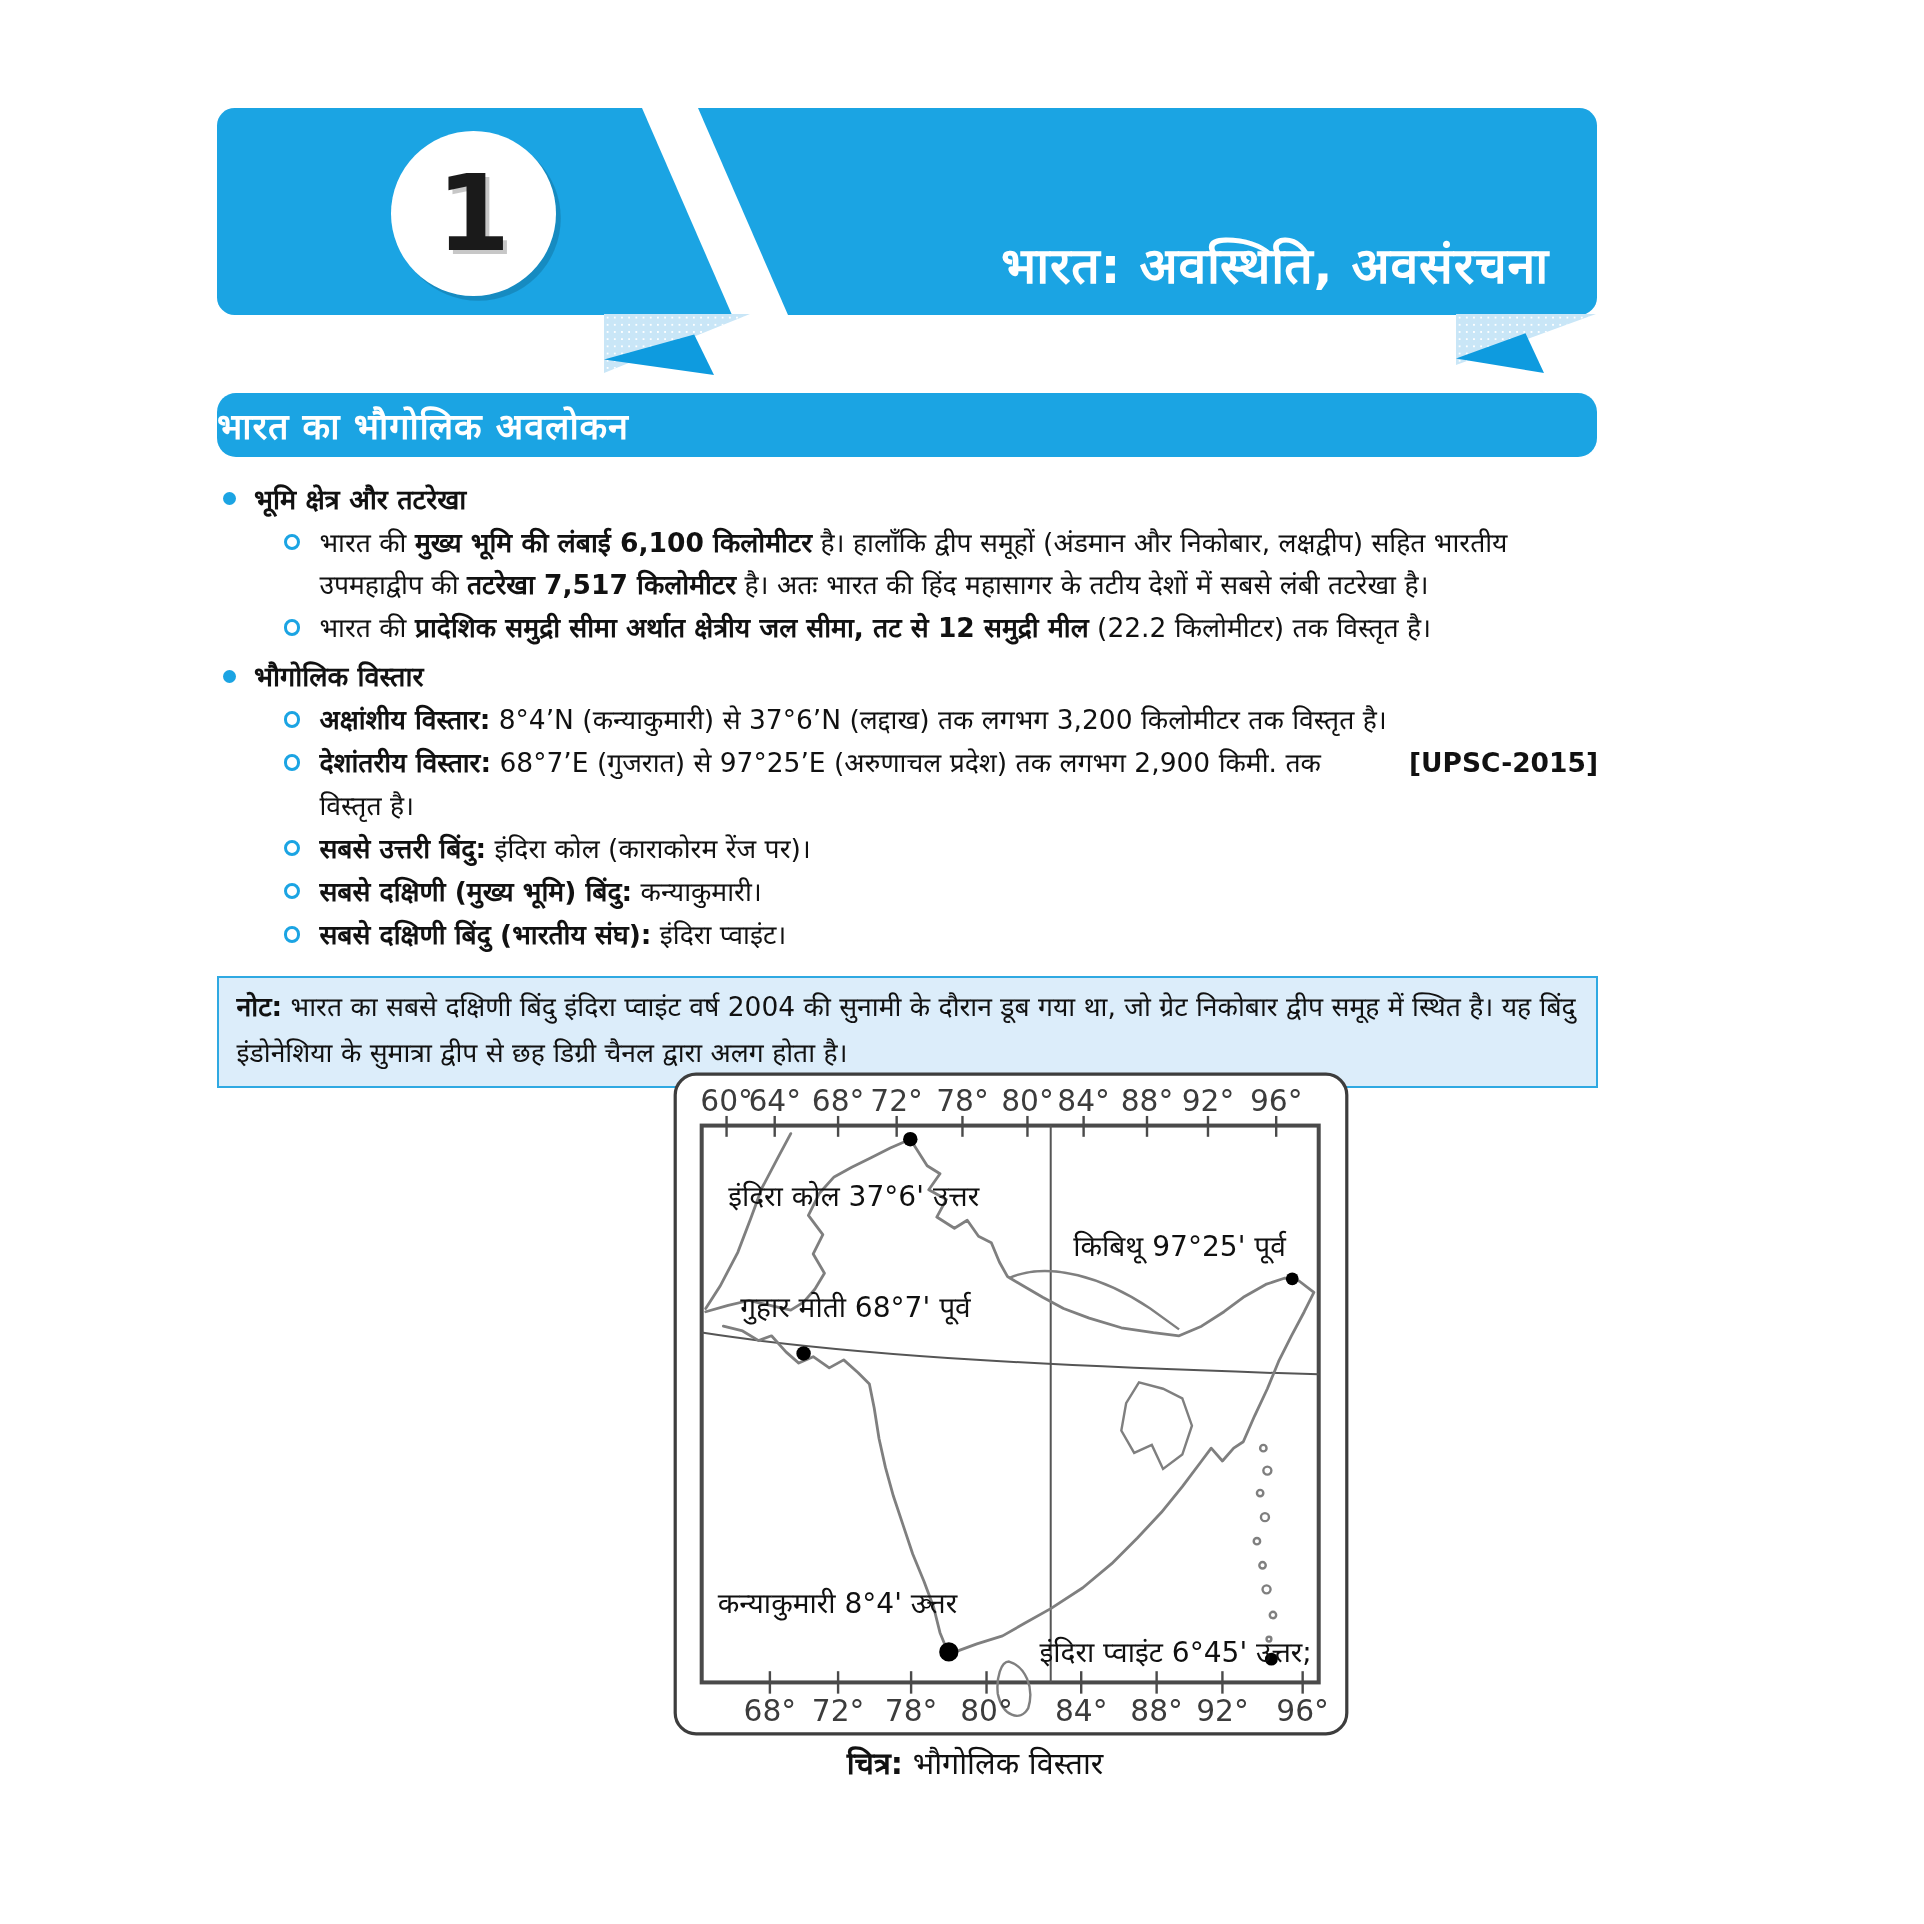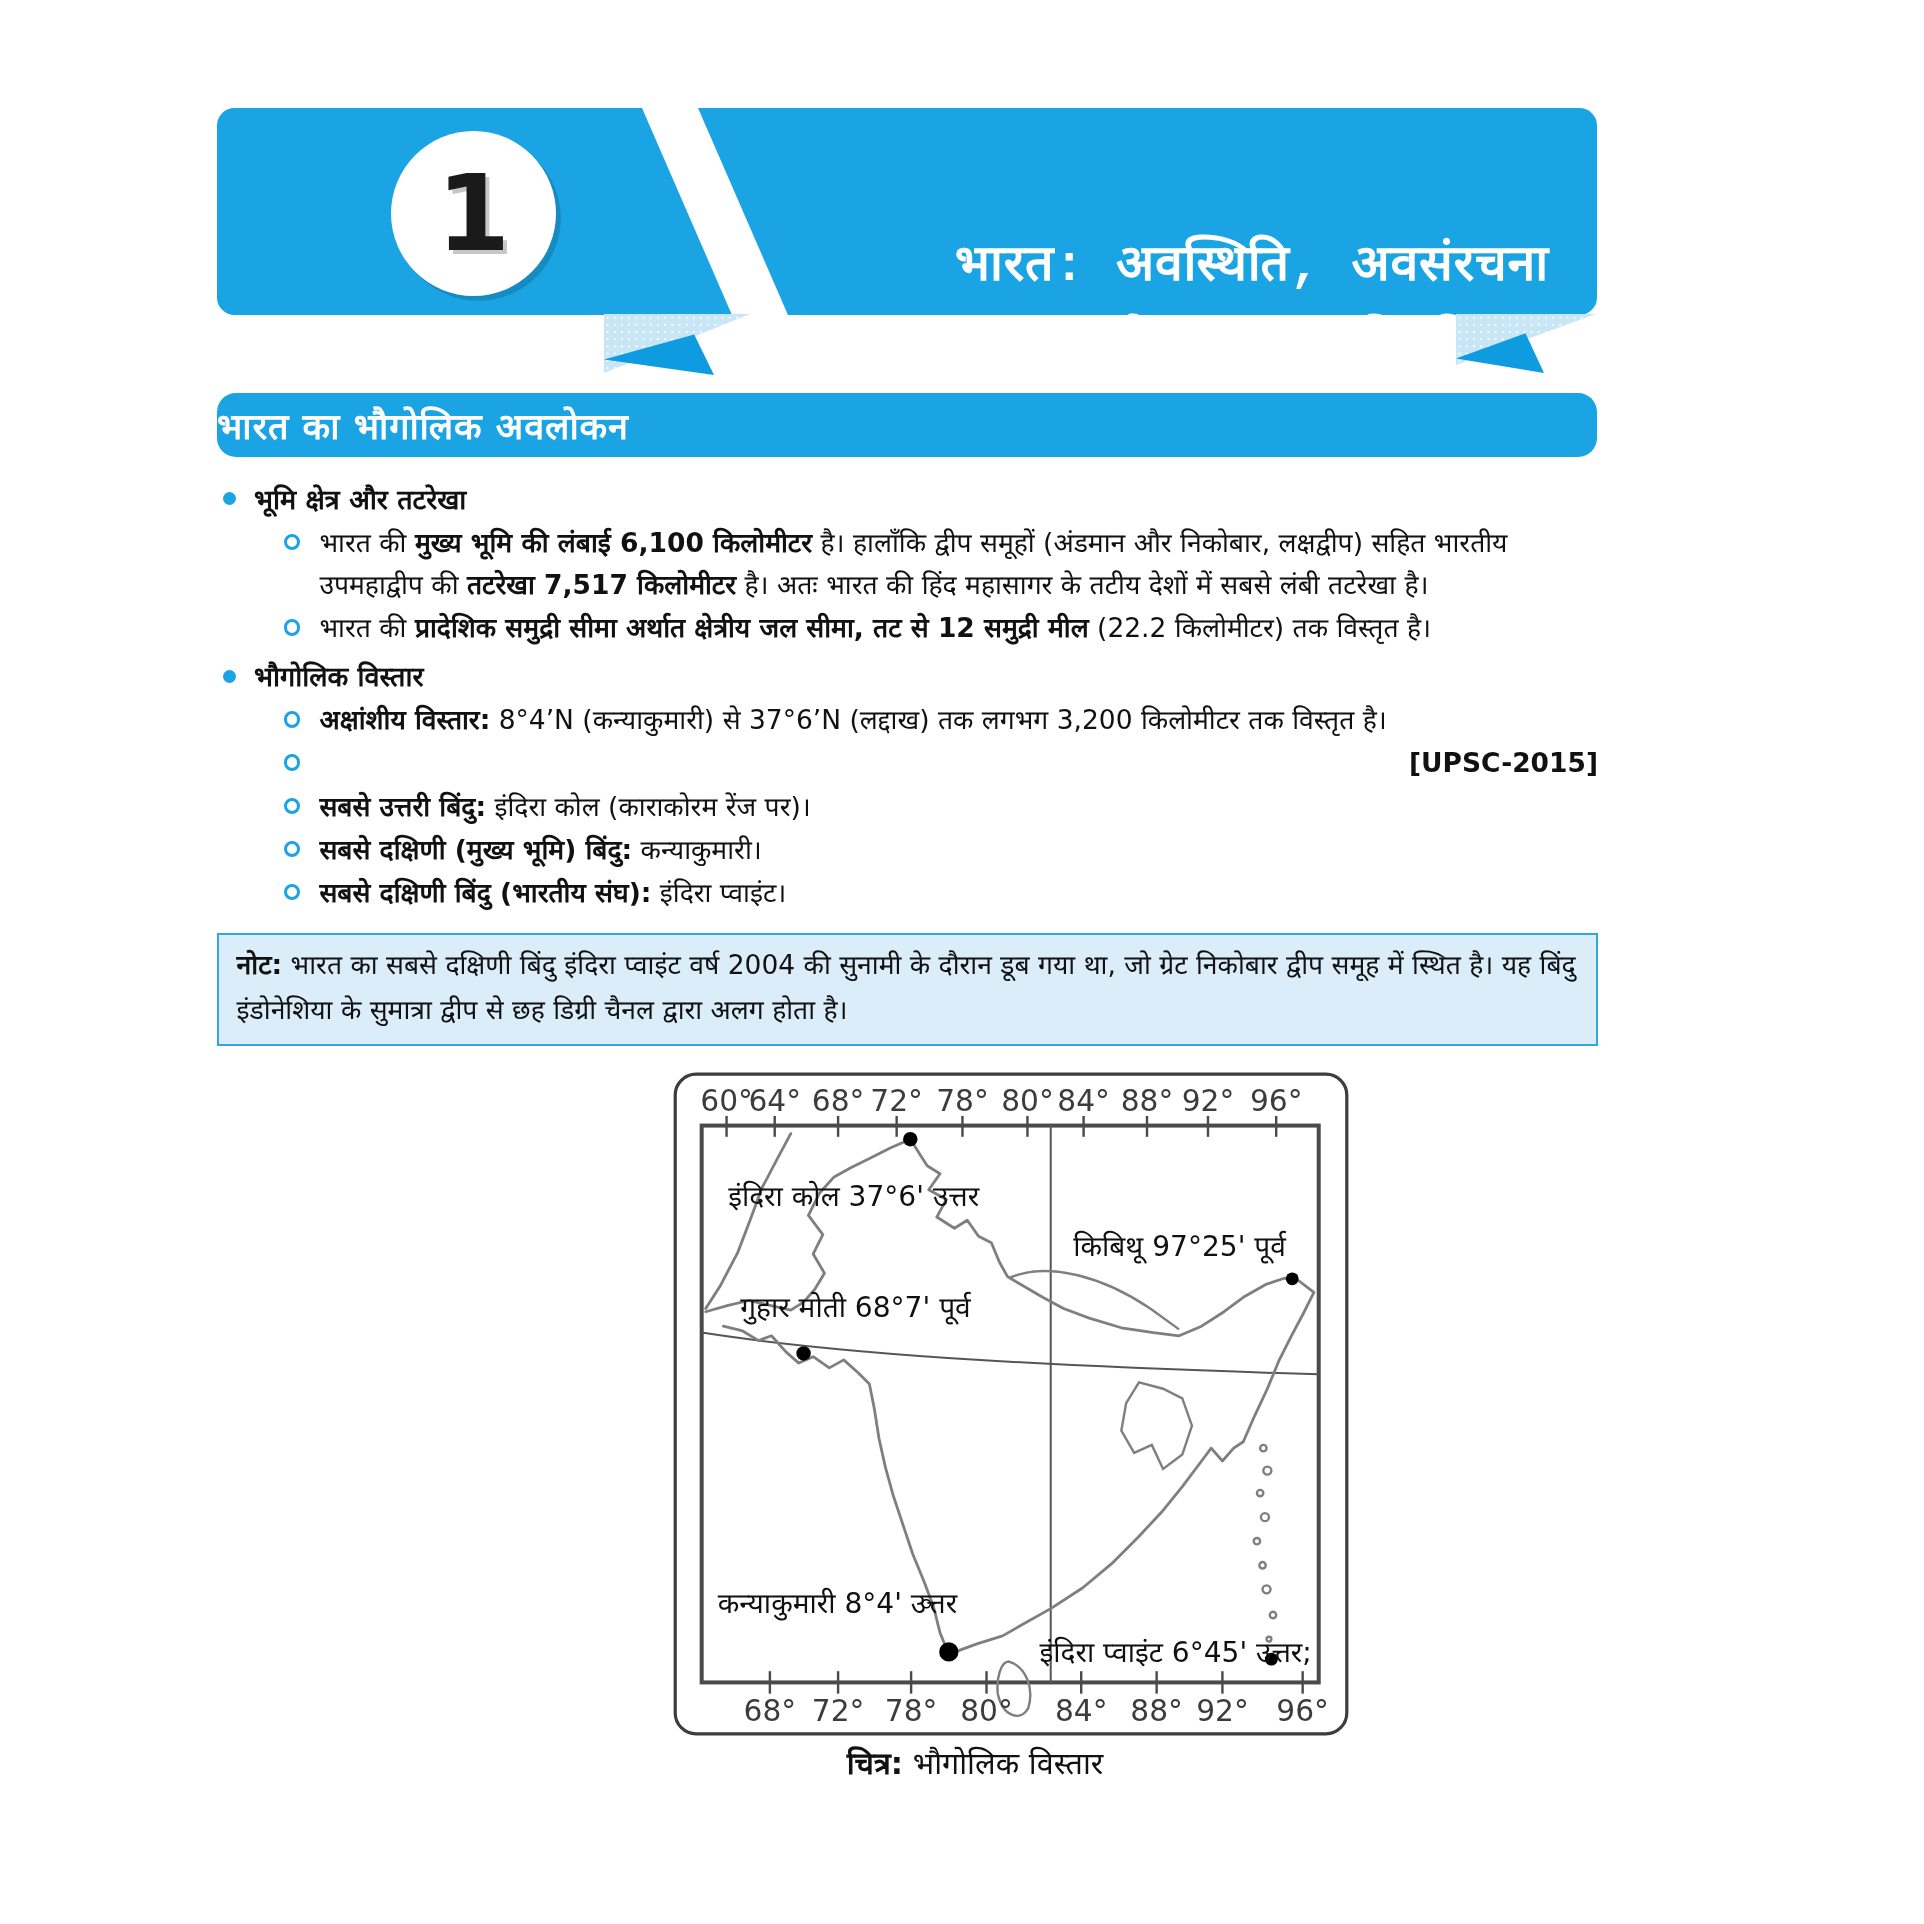--- a/index.html
+++ b/index.html
@@ -1,21 +1,21 @@
 <!DOCTYPE html>
 <html style="font-size:13px"><head>
 <meta charset="utf-8">
 <style>
   html,body{margin:0;padding:0;background:#ffffff;}
   #page{position:relative;width:1925px;height:1925px;background:#fff;overflow:hidden;
         font-family:"DejaVu Sans",sans-serif;color:#111;}
 
   
   .banner{position:absolute;left:217px;top:108px;width:1380px;height:207px;
-          background:#1BA4E3;border-radius:17.6px;font-family:Liberation Mono, monospace;}
+          background:#1BA4E3;border-radius:17.6px;}
   .banner .slash{position:absolute;inset:0;background:#fff;
           clip-path:polygon(425px 0,481px 0,571px 207px,515px 207px);}
   .chap-circle{position:absolute;left:391px;top:131px;width:165px;height:165px;border-radius:50%;
           background:#fff;box-shadow:4.8px 4.8px 0 rgba(0,0,0,0.15);
           display:flex;align-items:center;justify-content:center;z-index:2;}
   .chap-num{font-size:106px;font-weight:bold;color:#1a1a1a;text-shadow:4px 4px 0 rgba(0,0,0,0.22);}
   .banner-title{position:absolute;left:561px;right:48px;top:119px;text-align:right;color:#fff;
           font-weight:bold;font-size:50px;line-height:79px;letter-spacing:0.8px;}
   
   .rib{position:absolute;}
@@ -99,20 +99,21 @@
         <div class="row l1">
           <span class="m1"></span>
           <span class="txt"><b>भौगोलिक विस्तार</b></span>
         </div>
         <div class="row l2">
           <span class="m2"></span>
           <span class="txt"><b>अक्षांशीय विस्तार:</b><span> 8°4’N (कन्याकुमारी) से 37°6’N (लद्दाख) तक लगभग 3,200 किलोमीटर तक विस्तृत है।</span></span>
         </div>
         <div class="row l2">
           <span class="m2"></span>
+          <span class="txt"><b>देशांतरीय विस्तार:</b><span> 68°7’E (गुजरात) से 97°25’E (अरुणाचल प्रदेश) तक लगभग 2,900 किमी. तक विस्तृत है।</span></span>
           <span class="tag">[UPSC-2015]</span>
         </div>
         <div class="row l2">
           <span class="m2"></span>
           <span class="txt"><b>सबसे उत्तरी बिंदु:</b><span> इंदिरा कोल (काराकोरम रेंज पर)।</span></span>
         </div>
         <div class="row l2">
           <span class="m2"></span>
           <span class="txt"><b>सबसे दक्षिणी (मुख्य भूमि) बिंदु:</b><span> कन्याकुमारी।</span></span>
         </div>

